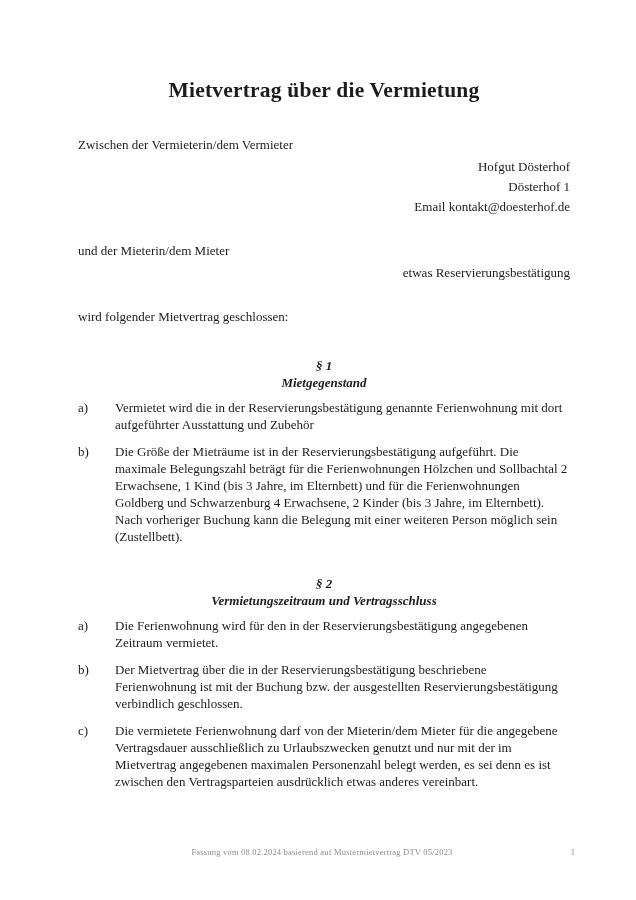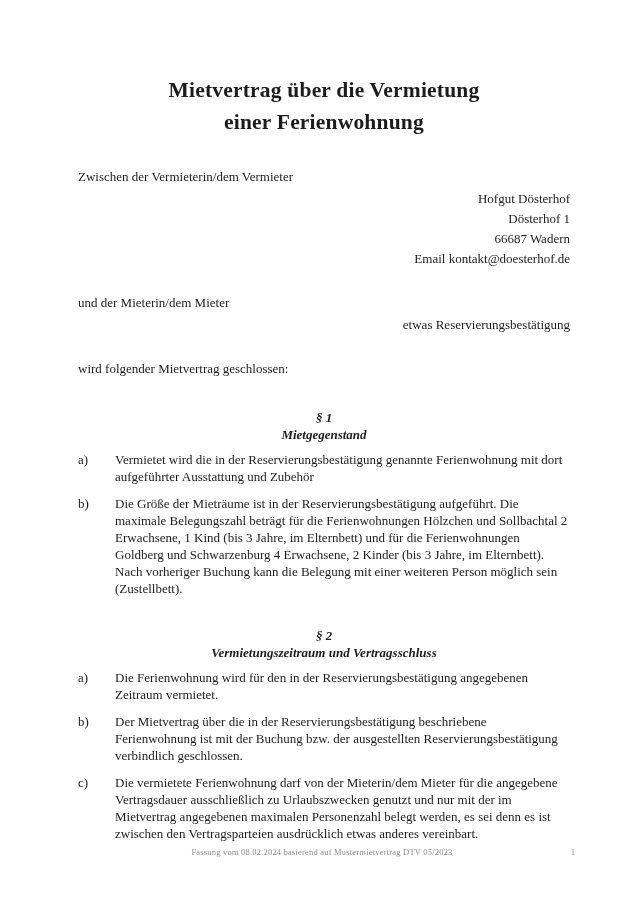--- a/index.html
+++ b/index.html
@@ -85,31 +85,29 @@
   }
 </style>
 </head>
 <body>
 
 <div class="page">
   <div class="content">
 
     <h1 class="title">
       <span class="title-line">Mietvertrag über die Vermietung</span>
-      <span class="title-line">einer Ferienwohnung</span>
     </h1>
 
     <div class="bodytext">
 
       <div class="intro">Zwischen der Vermieterin/dem Vermieter</div>
 
       <div class="address-block">
         <div class="address-line">Hofgut Dösterhof</div>
         <div class="address-line">Dösterhof 1</div>
-        <div class="address-line">66687 Wadern</div>
         <div class="address-line">Email kontakt@doesterhof.de</div>
       </div>
 
       <div class="tenant-intro">und der Mieterin/dem Mieter</div>
 
       <div class="address-block">
         <div class="address-line">etwas Reservierungsbestätigung</div>
       </div>
 
       <div class="closing">wird folgender Mietvertrag geschlossen:</div>

